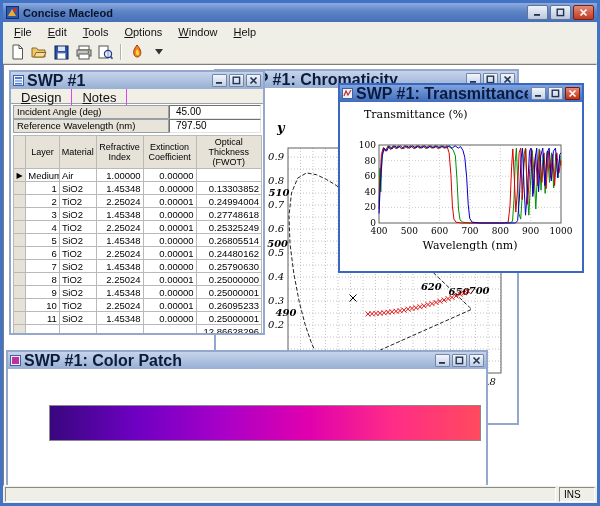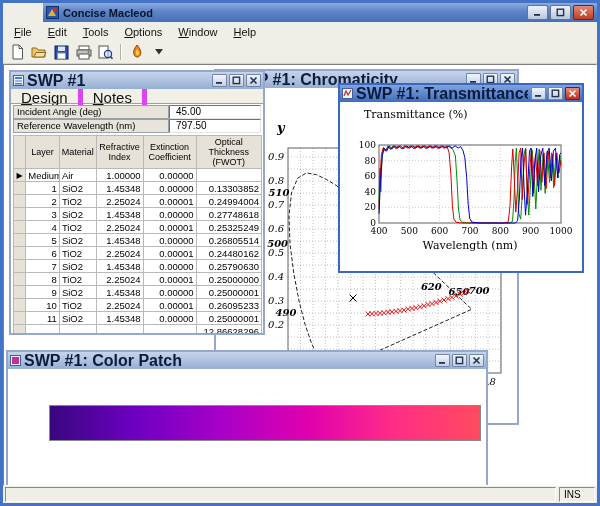--- a/index.html
+++ b/index.html
@@ -1,19 +1,19 @@
 <!DOCTYPE html>
 <html><head>
 <meta charset="utf-8">
 <style>
   html,body{margin:0;padding:0;background:#cfd8ea;font-family:"Liberation Sans","DejaVu Sans",sans-serif;}
   *{box-sizing:border-box;}
   .frame{width:600px;height:506px;border:3px solid #4273c4;display:flex;flex-direction:column;background:#efefe8;position:relative;overflow:hidden;}
   
-  .titlebar{height:19px;background:linear-gradient(#8cabdf,#5d84c6 45%,#476fb9);display:flex;align-items:center;padding:0 3px;gap:4px;flex:0 0 auto;margin-left:40px;}
+  .titlebar{height:19px;background:linear-gradient(#8cabdf,#5d84c6 45%,#476fb9);display:flex;align-items:center;padding:0 3px;gap:4px;flex:0 0 auto;}
   .tb-title{flex:1;font-size:11px;font-weight:bold;color:#0a1428;white-space:nowrap;overflow:hidden;}
   .tb-btns,.c-btns{display:flex;gap:2px;align-items:center;}
   .wbtn{display:flex;align-items:center;justify-content:center;border-radius:2px;cursor:default;}
   .wbtn.main{width:21px;height:15px;background:linear-gradient(#eef3fb,#b9c7dd);border:1px solid #64748e;color:#22304a;}
   .wbtn.main.close{background:linear-gradient(#e58a76,#c23a22);border-color:#7a2012;color:#fff;}
   .wbtn.small{width:15px;height:13px;background:linear-gradient(#f2f6fc,#c2cfe4);border:1px solid #7286a8;color:#233350;border-radius:1px;}
   .wbtn.small.closeActive{background:linear-gradient(#ea8672,#c03018);border-color:#701c0c;color:#fff;}
   
   .menubar{height:19px;display:flex;align-items:center;padding-left:3px;font-size:11px;color:#111;flex:0 0 auto;}
   .menu-item{padding:2px 8px;}
@@ -28,21 +28,21 @@
   .child-tb{height:17px;display:flex;align-items:center;gap:3px;padding:0 2px;background:linear-gradient(#c6d4eb,#97afd3);}
   .child.activewin .child-tb{background:linear-gradient(#7fa3de,#3f6cbd);}
   .c-title{flex:1;font-size:16px;font-weight:bold;color:#0b1b3d;white-space:nowrap;overflow:hidden;}
   #win-chroma{left:210px;top:4px;width:305px;height:356px;z-index:1;}
   #win-design{left:5px;top:5px;width:256px;height:265px;z-index:3;}
   #win-trans{left:334px;top:18px;width:246px;height:190px;z-index:3;}
   #win-patch{left:2px;top:285px;width:482px;height:137px;z-index:2;}
   .child-body{position:relative;background:#fff;width:100%;height:calc(100% - 17px);overflow:hidden;}
   
   .tabstrip{height:15px;background:#f2efe6;border-bottom:1px solid #9aa0a8;display:flex;align-items:center;}
-  .tab{display:inline-block;font-size:15px;padding:4px 10px 1px;border-right:5px solid #d946ef;color:#111;}
+  .tab{display:inline-block;font-size:13px;padding:4px 10px 1px;border-right:1px solid #d946ef;color:#111;}
   .tab::first-letter{text-decoration:underline;}
   .params{padding:1px 2px 0 2px;}
   .param-row{display:flex;height:14px;}
   .param-label{width:156px;background:#e8e4da;border:1px solid #9aa0a8;font-size:9.5px;padding:0 3px;line-height:12px;white-space:nowrap;overflow:hidden;}
   .param-value{flex:1;background:#fff;border:1px solid;border-color:#707070 #e4e4e4 #e4e4e4 #707070;font-size:10px;padding:0 6px;line-height:12px;}
   table.design{border-collapse:collapse;table-layout:fixed;width:249px;margin:2px 0 0 2px;font-size:9.5px;color:#000;}
   table.design th,table.design td{border:1px solid #b9b9b9;padding:0 2px;overflow:hidden;}
   table.design th{background:#e6e2d8;font-weight:normal;font-size:9px;line-height:10px;text-align:center;white-space:normal;padding:1px;}
   table.design td{height:13px;white-space:nowrap;}
   td.marker{background:#e6e2d8;text-align:center;font-size:8px;padding:0;}

